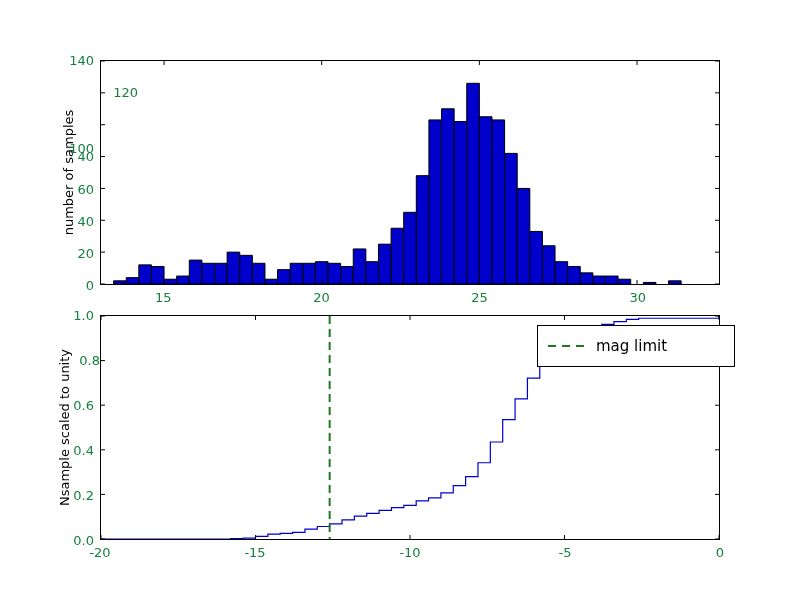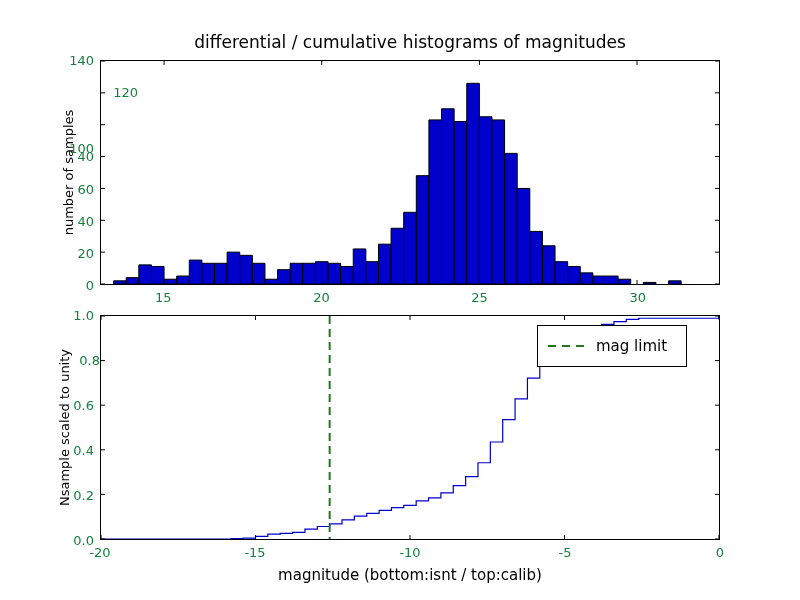--- a/index.html
+++ b/index.html
@@ -101,21 +101,21 @@
     text-align: right;
     transform: translate(-50%, 0);
   }
   .legend-box {
     position: absolute;
     box-sizing: border-box;
     background: #ffffff;
     border: 1px solid #000000;
     left: 537px;
     top: 325px;
-    width: 150px;
+    width: 198px;
     height: 42px;
     display: flex;
     align-items: center;
     padding-left: 10px;
   }
   .legend-sample {
     width: 38px;
     height: 2px;
     margin-right: 10px;
     background: repeating-linear-gradient(to right, #217821 0 8px, transparent 8px 14px);
@@ -123,21 +123,20 @@
   .legend-label {
     font-size: 15px;
     color: #000000;
   }
 </style>
 </head>
 <body>
 
 <div id="figure">
 
-  <div class="title">differential / cumulative histograms of magnitudes</div>
 
   <div class="axes" id="axes-top">
     <svg class="plot-svg" id="svg-top" viewBox="0 0 620 225" preserveAspectRatio="none">
         <g>
           <rect x="12.653061224489806" y="221.78571428571428" width="12.653061224489806" height="3.2142857142857224" fill="#0000cc" stroke="#000000" stroke-width="1" vector-effect="non-scaling-stroke"></rect>
           <rect x="25.30612244897961" y="218.57142857142858" width="12.653061224489807" height="6.428571428571416" fill="#0000cc" stroke="#000000" stroke-width="1" vector-effect="non-scaling-stroke"></rect>
           <rect x="37.95918367346936" y="205.71428571428572" width="12.65306122448981" height="19.285714285714278" fill="#0000cc" stroke="#000000" stroke-width="1" vector-effect="non-scaling-stroke"></rect>
           <rect x="50.61224489795917" y="207.32142857142858" width="12.653061224489797" height="17.678571428571416" fill="#0000cc" stroke="#000000" stroke-width="1" vector-effect="non-scaling-stroke"></rect>
           <rect x="63.26530612244897" y="220.17857142857142" width="12.65306122448981" height="4.821428571428584" fill="#0000cc" stroke="#000000" stroke-width="1" vector-effect="non-scaling-stroke"></rect>
           <rect x="75.91836734693878" y="216.96428571428572" width="12.653061224489804" height="8.035714285714278" fill="#0000cc" stroke="#000000" stroke-width="1" vector-effect="non-scaling-stroke"></rect>
@@ -266,14 +265,13 @@
       <div class="tick-label xtick" style="left: 410px; top: 545px;">-10</div>
       <div class="tick-label xtick" style="left: 565px; top: 545px;">-5</div>
       <div class="tick-label xtick" style="left: 720px; top: 545px;">0</div>
     </div>
 
   <div class="legend-box">
     <span class="legend-sample"></span>
     <span class="legend-label">mag limit</span>
   </div>
 
-  <div class="xlabel">magnitude (bottom:isnt / top:calib)</div>
 </div>
 
 </body></html>

